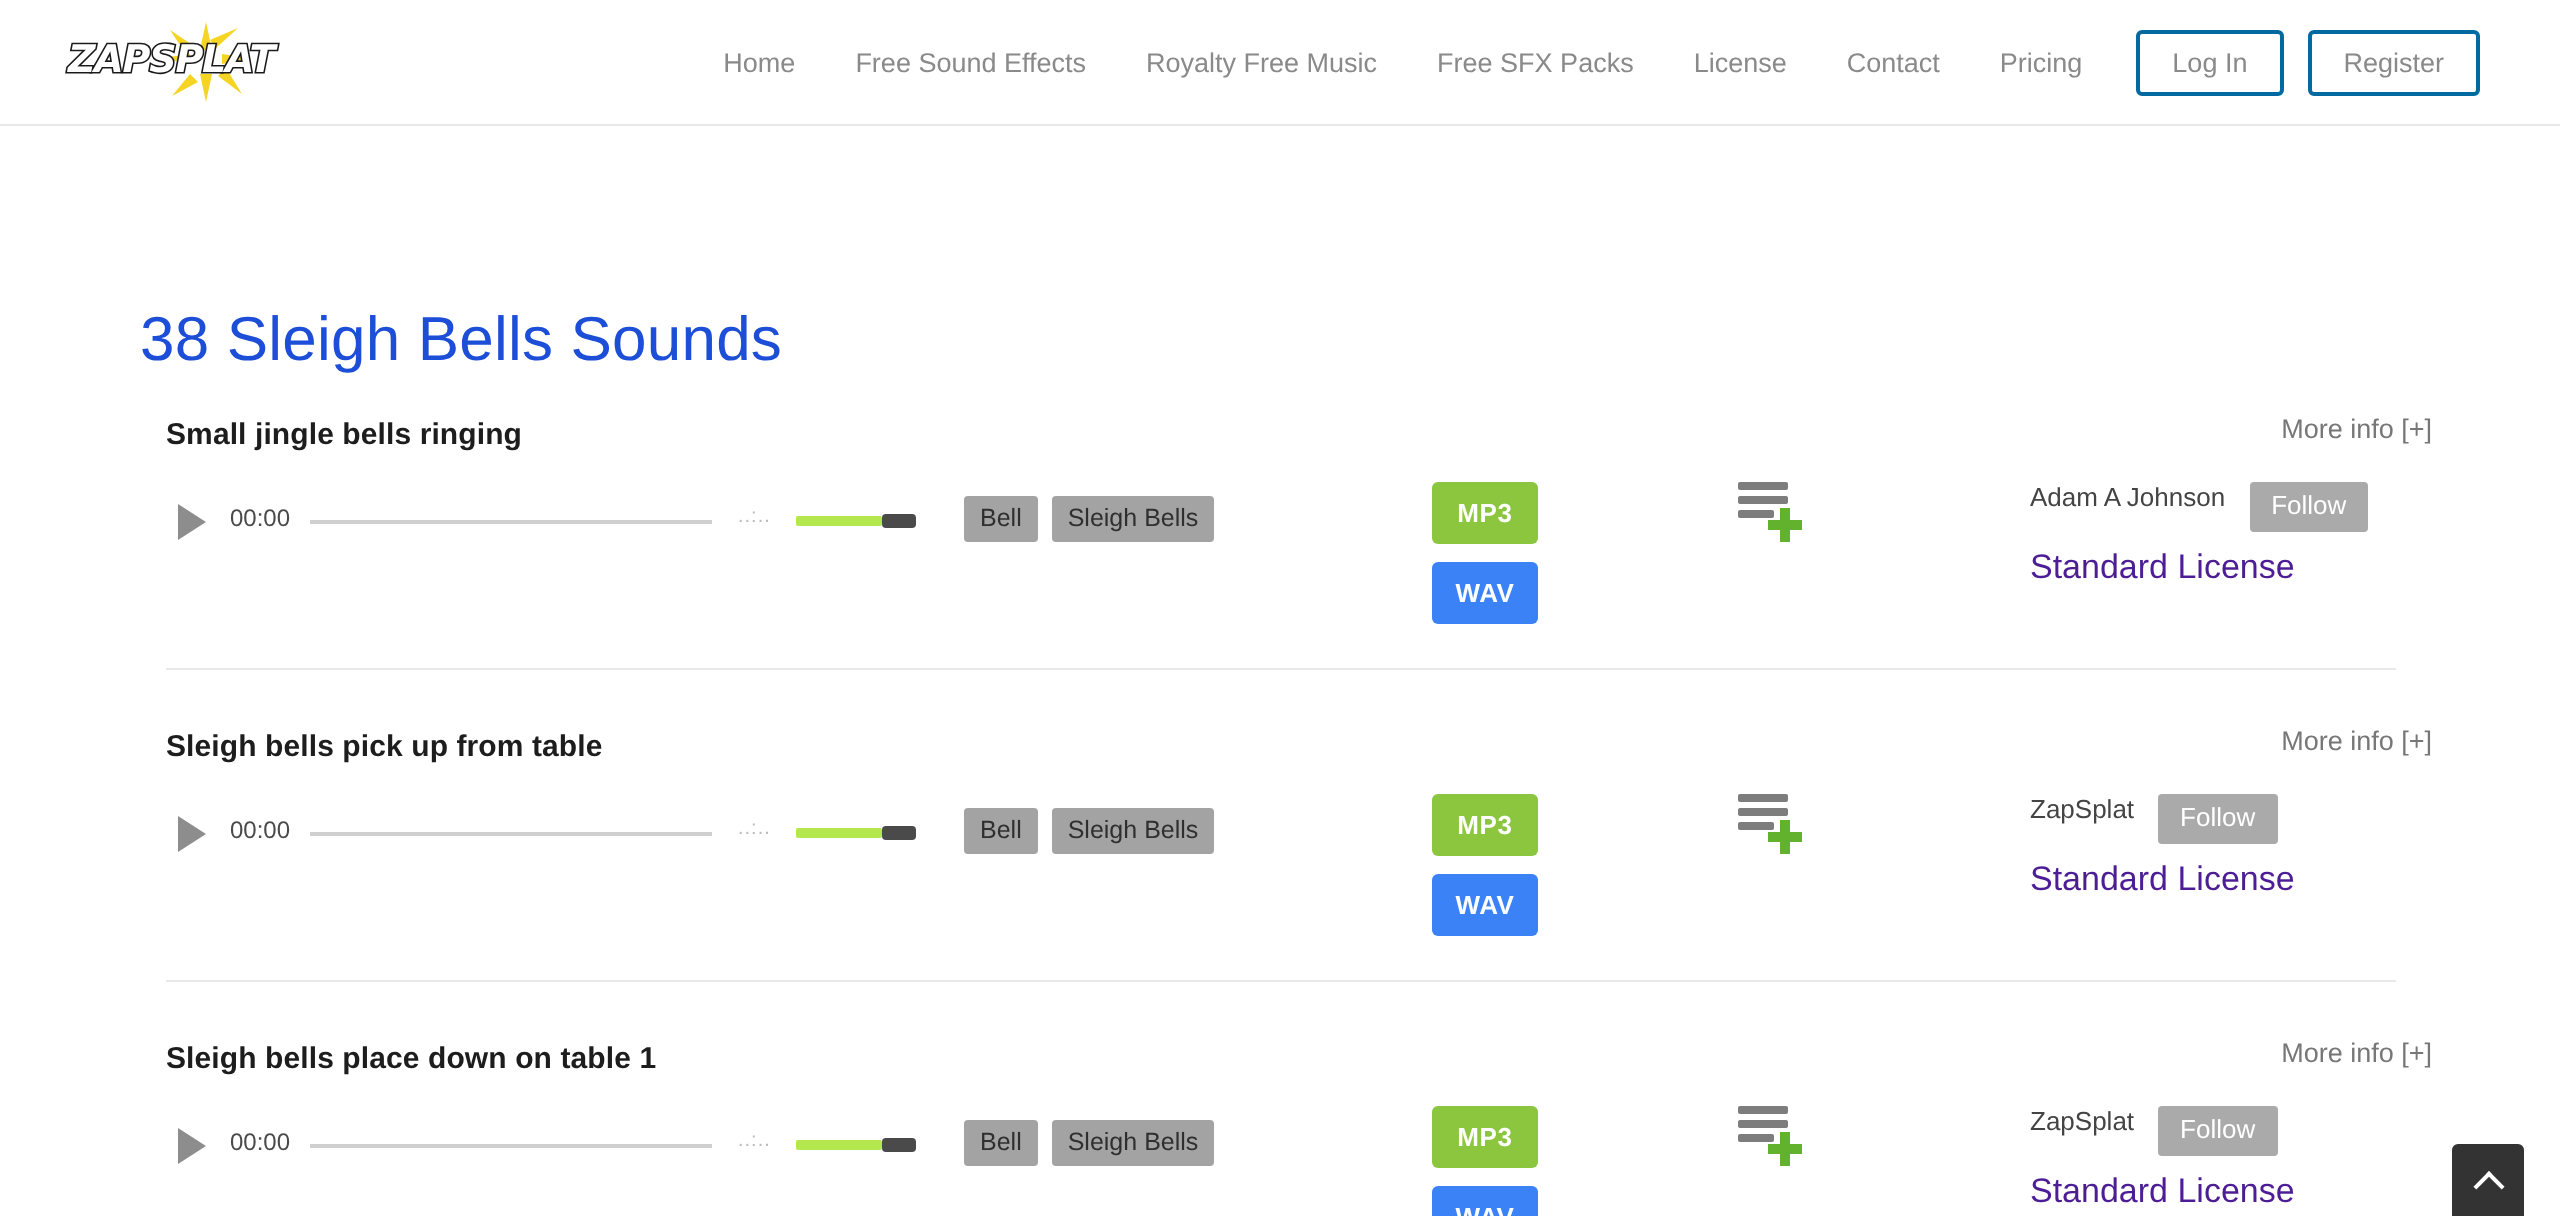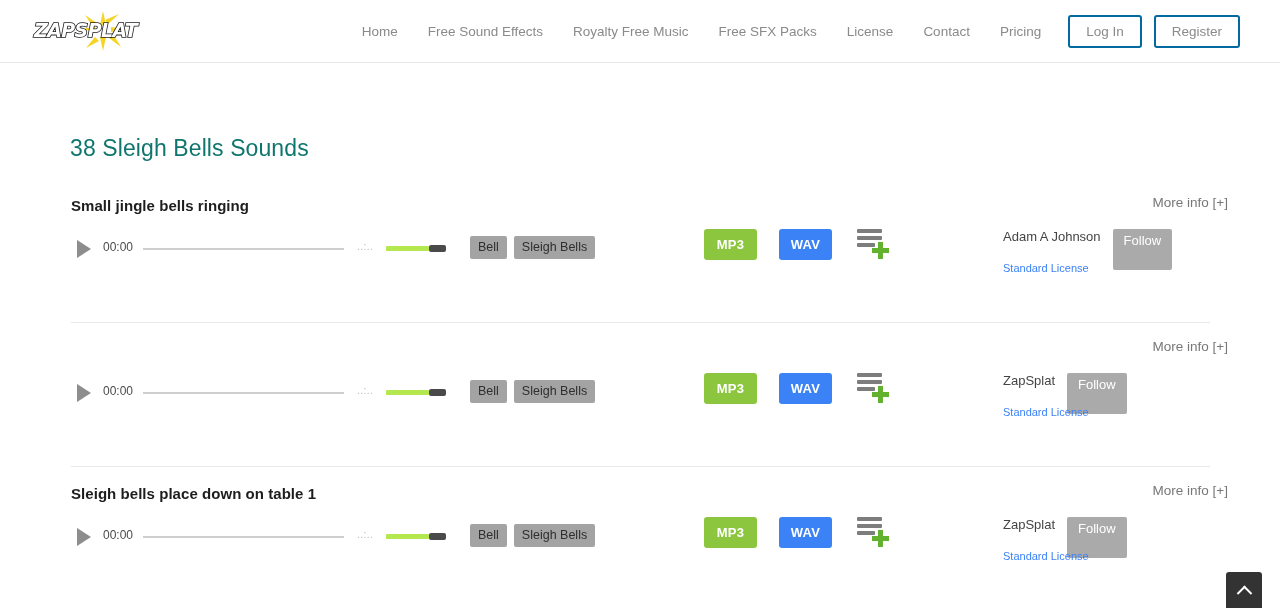--- a/index.html
+++ b/index.html
@@ -76,37 +76,37 @@
     line-height: 1.15;
   }
 
   
   .content {
     position: relative;
     padding: 0;
   }
   .page-title {
     position: absolute;
-    left: 70px; top: 72px;
-    font-size: 23px;
+    left: 70px; top: 89px;
+    font-size: 31px;
     font-weight: 400;
-    color: #0f766e;
+    color: #1d4ed8;
     letter-spacing: 0.1px;
   }
 
   .sound-list {
     position: absolute;
     left: 0; top: 116px;
     width: 1280px;
   }
 
   .sound-row {
     position: relative;
     height: 144px;
-    margin: 0;
+    margin: 12px;
   }
   .sound-row .divider {
     position: absolute;
     left: 71px; right: 70px;
     bottom: 0;
     height: 1px;
     background: #e9e9e9;
   }
 
   .row-title {
@@ -198,21 +198,22 @@
     white-space: nowrap;
     line-height: 1.15;
     text-decoration: none;
   }
 
   
   .formats {
     position: absolute;
     left: 704px; top: 50px;
     display: flex;
-    gap: 22px;
+    gap: 9px;
+    flex-direction: column;
   }
   .fmt {
     width: 53px; height: 31px;
     border-radius: 3px;
     color: #fff;
     font-size: 13px;
     font-weight: bold;
     display: flex;
     align-items: center;
     justify-content: center;
@@ -264,29 +265,29 @@
   }
   .author-name {
     font-size: 13px;
     color: #444;
     white-space: nowrap;
   }
   .follow-btn {
     background: #aaaaaa;
     color: #ffffff;
     font-size: 13px;
-    padding: 5px 11px 22px 11px;
+    padding: 5px 11px 6px 11px;
     border-radius: 2px;
     line-height: 1.1;
     white-space: nowrap;
   }
   .license-line {
     margin-top: 7px;
-    font-size: 11px;
-    color: #3b82f6;
+    font-size: 17px;
+    color: #4c1d95;
     white-space: nowrap;
   }
 
   
   .scroll-top {
     position: fixed;
     right: 18px; bottom: 0px;
     width: 36px; height: 36px;
     background: #333333;
     border-radius: 3px 3px 0 0;
@@ -378,20 +379,21 @@
           <span class="author-name">Adam A Johnson</span>
           <span class="follow-btn">Follow</span>
         </div>
         <div class="license-line">Standard License</div>
       </div>
 
       <div class="divider"></div>
     </div>
 
     <div class="sound-row">
+      <div class="row-title">Sleigh bells pick up from table</div>
       <a class="more-info" href="#">More info [+]</a>
 
       <div class="player">
         <div class="play-btn"></div>
         <div class="time-label">00:00</div>
         <div class="progress-track"></div>
         <div class="dur-dots">..:..</div>
         <div class="volume">
           <div class="volume-fill"></div>
           <div class="volume-handle"></div>

